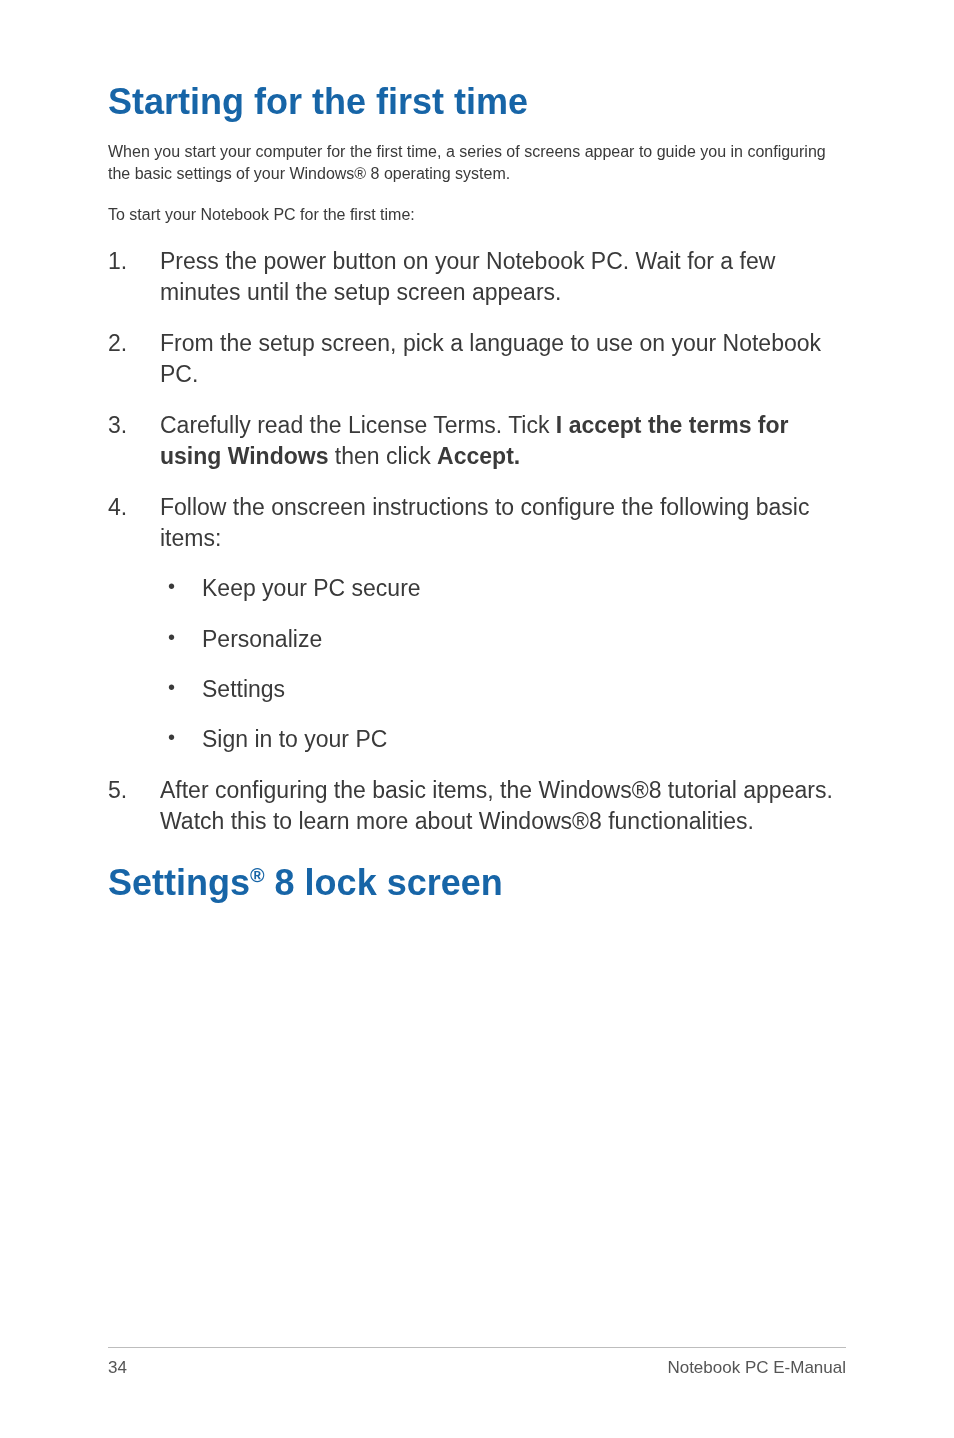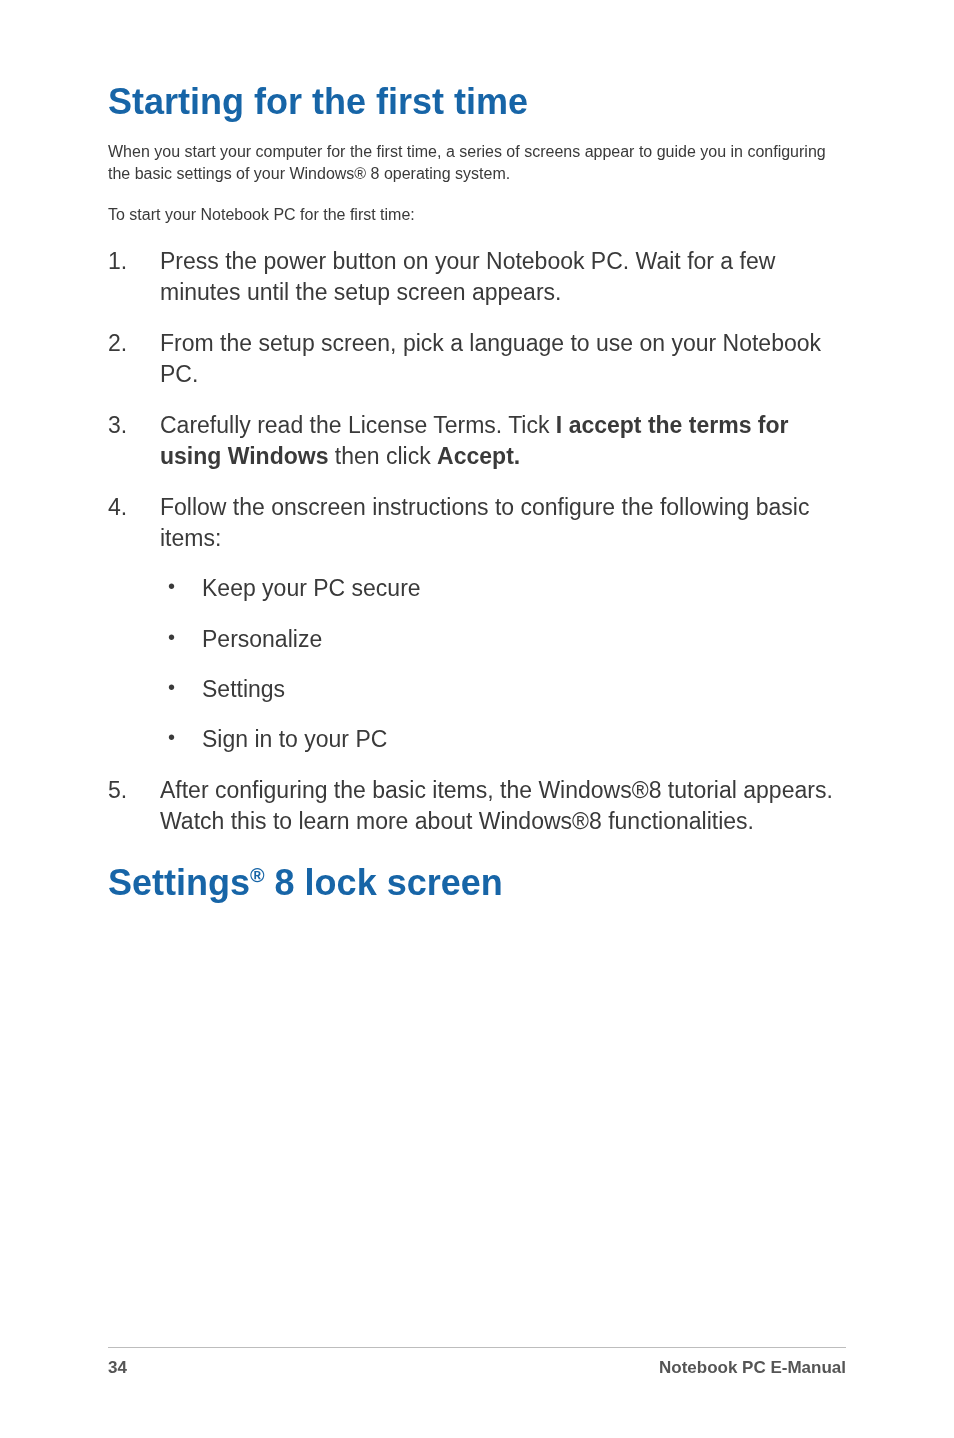--- a/index.html
+++ b/index.html
@@ -84,21 +84,20 @@
     position: absolute;
     left: 108px;
     right: 108px;
     bottom: 60px;
     border-top: 1px solid #bdbdbd;
     padding-top: 10px;
     display: flex;
     justify-content: space-between;
     font-size: 17px;
     color: #555555;
-    font-weight: bold;
   }
 </style>
 </head>
 <body>
 
 <div class="page">
 
   <h1 class="heading">Starting for the first time</h1>
 
   <p class="body">When you start your computer for the first time, a series of screens appear to guide you in configuring the basic settings of your Windows® 8 operating system.</p>

